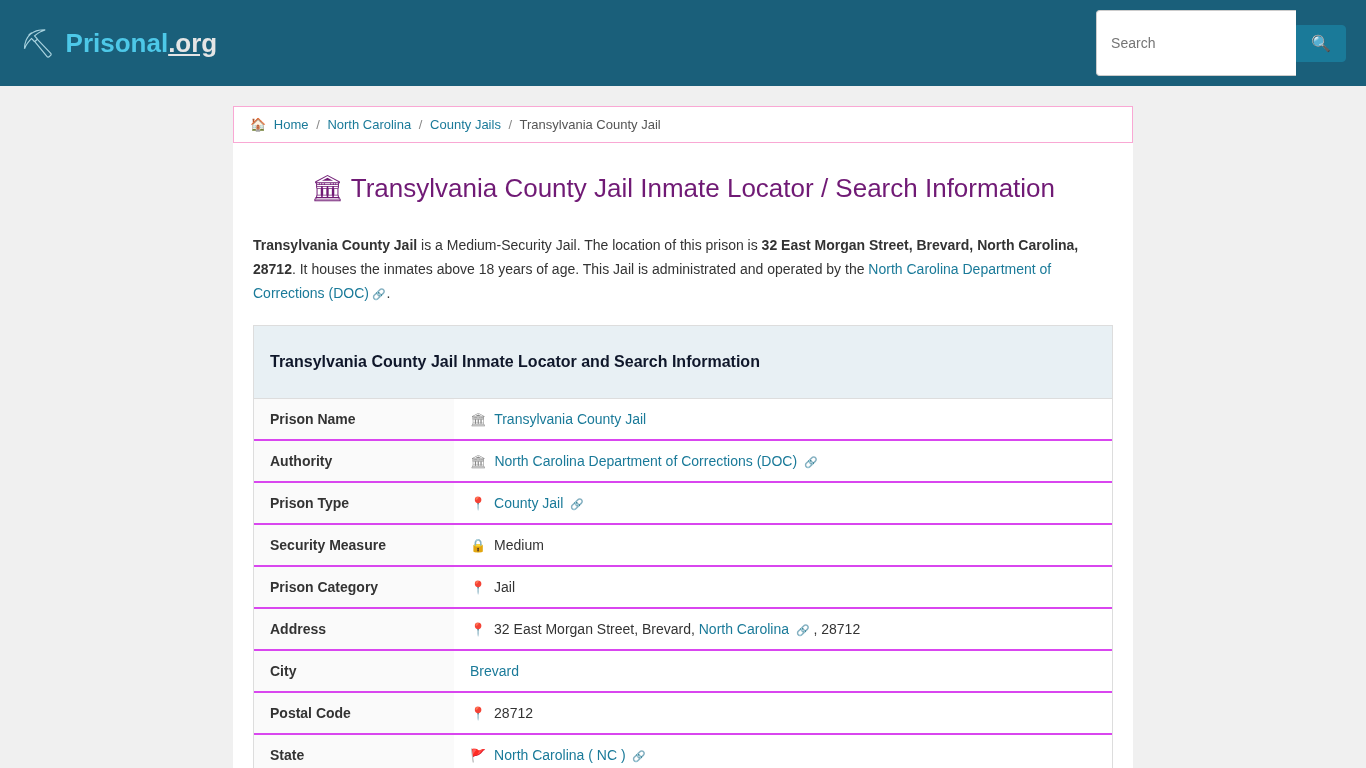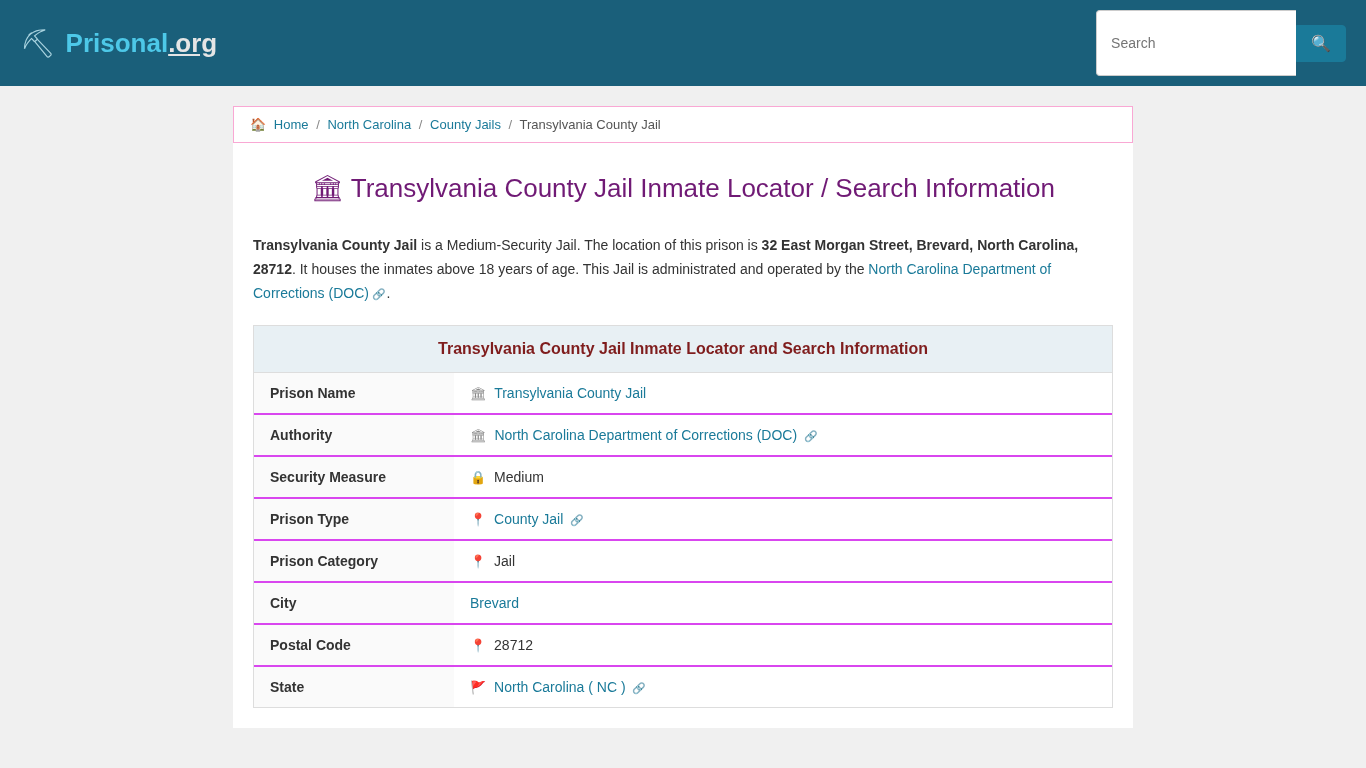--- a/index.html
+++ b/index.html
@@ -100,25 +100,24 @@
     }
     .bold { font-weight: bold; }
 
     
     #info-section {
       margin: 0 20px;
       border: 1px solid #ddd;
     }
     #info-section-header {
       background: #e8f0f4;
-      padding: 14px 16px;
+      padding: 27px 16px;
       font-size: 16px;
       font-weight: bold;
-      color: #7f1d1d;
-      text-align: center;
+      color: #0f172a;
       border-bottom: 1px solid #ddd;
     }
     #info-table {
       width: 100%;
       border-collapse: collapse;
     }
     #info-table tr {
       border-bottom: 2px solid #d946ef;
     }
     #info-table tr:last-child { border-bottom: none; }
@@ -211,44 +210,54 @@
         <tr>
           <td><span>Authority</span></td>
           <td>
             <span class="row-icon">🏛</span>
             <a href="#">North Carolina Department of Corrections (DOC)</a>
             <span class="external-icon">🔗</span>
           </td>
         </tr>
 
         <tr>
+          <td><span>Prison Type</span></td>
+          <td>
+            <span class="row-icon">📍</span>
+            <a href="#">County Jail</a>
+            <span class="link-icon">🔗</span>
+          </td>
+        </tr>
+
+        <tr>
           <td><span>Security Measure</span></td>
           <td>
             <span class="row-icon">🔒</span>
             <span>Medium</span>
           </td>
         </tr>
 
         <tr>
-          <td><span>Prison Type</span></td>
-          <td>
-            <span class="row-icon">📍</span>
-            <a href="#">County Jail</a>
+          <td><span>Prison Category</span></td>
+          <td>
+            <span class="row-icon">📍</span>
+            <span>Jail</span>
+          </td>
+        </tr>
+
+        <tr>
+          <td><span>Address</span></td>
+          <td>
+            <span class="row-icon">📍</span>
+            <span>32 East Morgan Street, Brevard, </span>
+            <a href="#">North Carolina</a>
             <span class="link-icon">🔗</span>
-          </td>
-        </tr>
-
-        <tr>
-          <td><span>Prison Category</span></td>
-          <td>
-            <span class="row-icon">📍</span>
-            <span>Jail</span>
-          </td>
-        </tr>
-
+            <span>, 28712</span>
+          </td>
+        </tr>
 
         <tr>
           <td><span>City</span></td>
           <td>
             <a href="#">Brevard</a>
           </td>
         </tr>
 
         <tr>
           <td><span>Postal Code</span></td>

